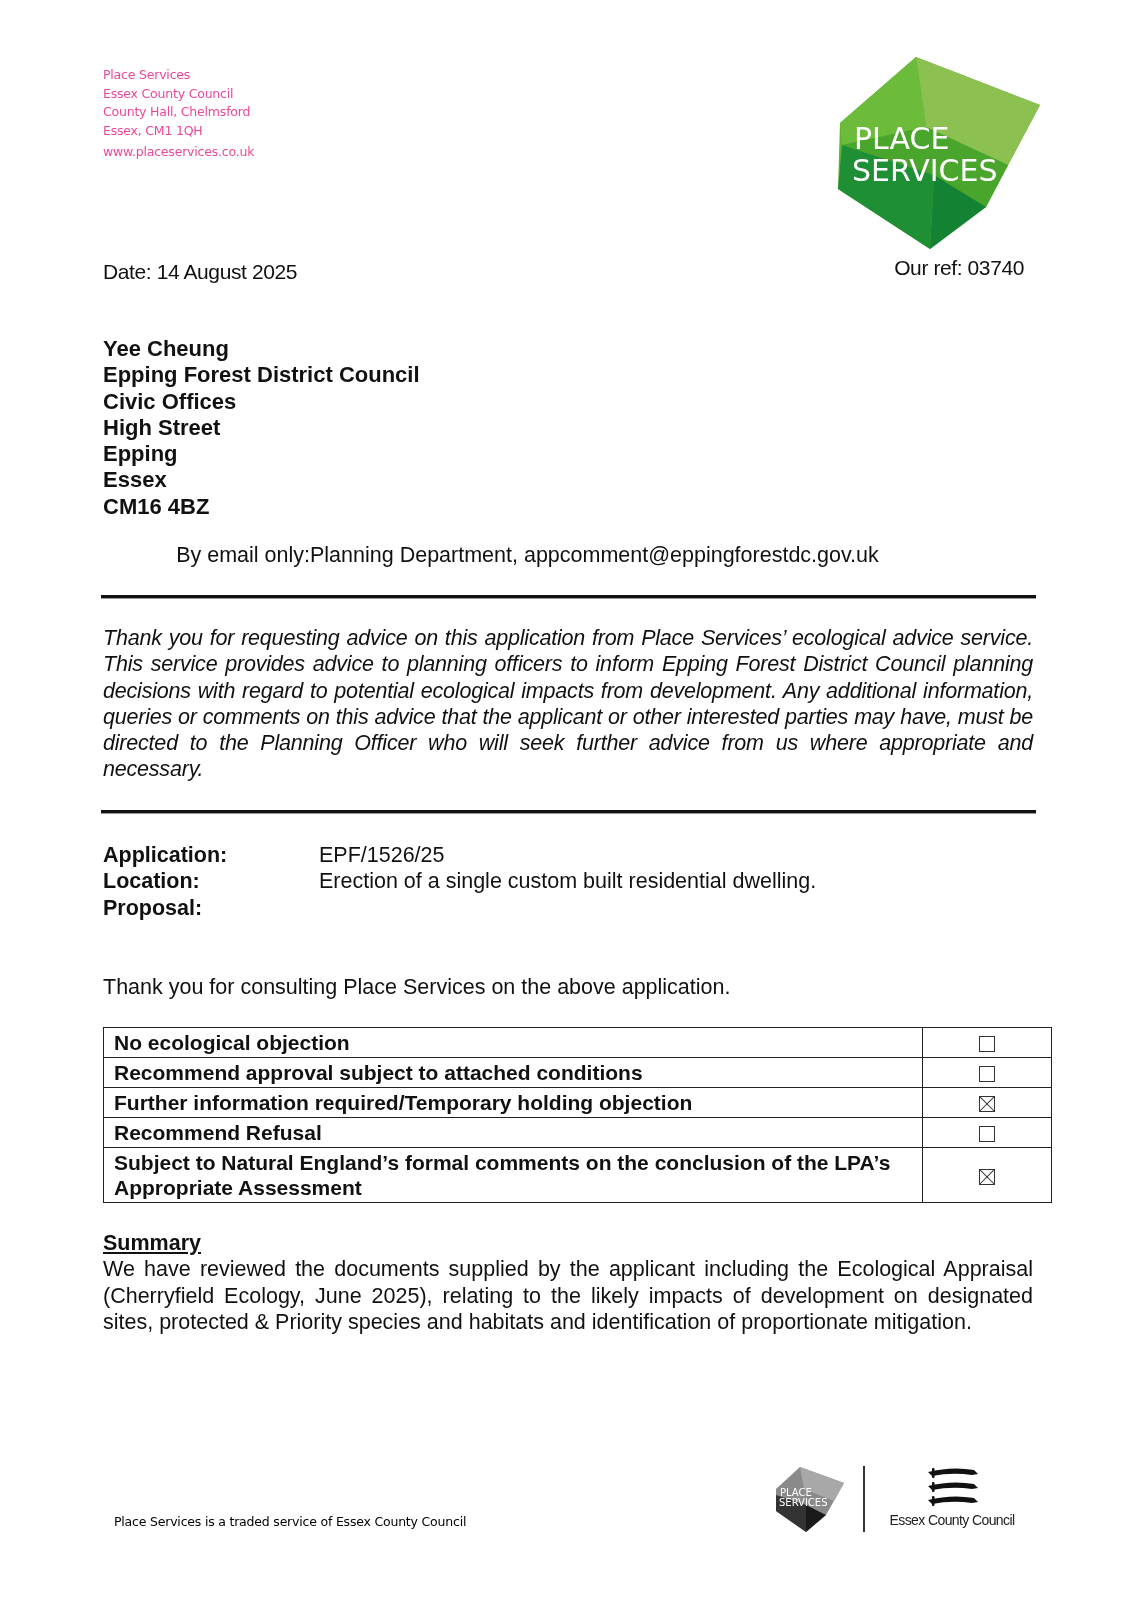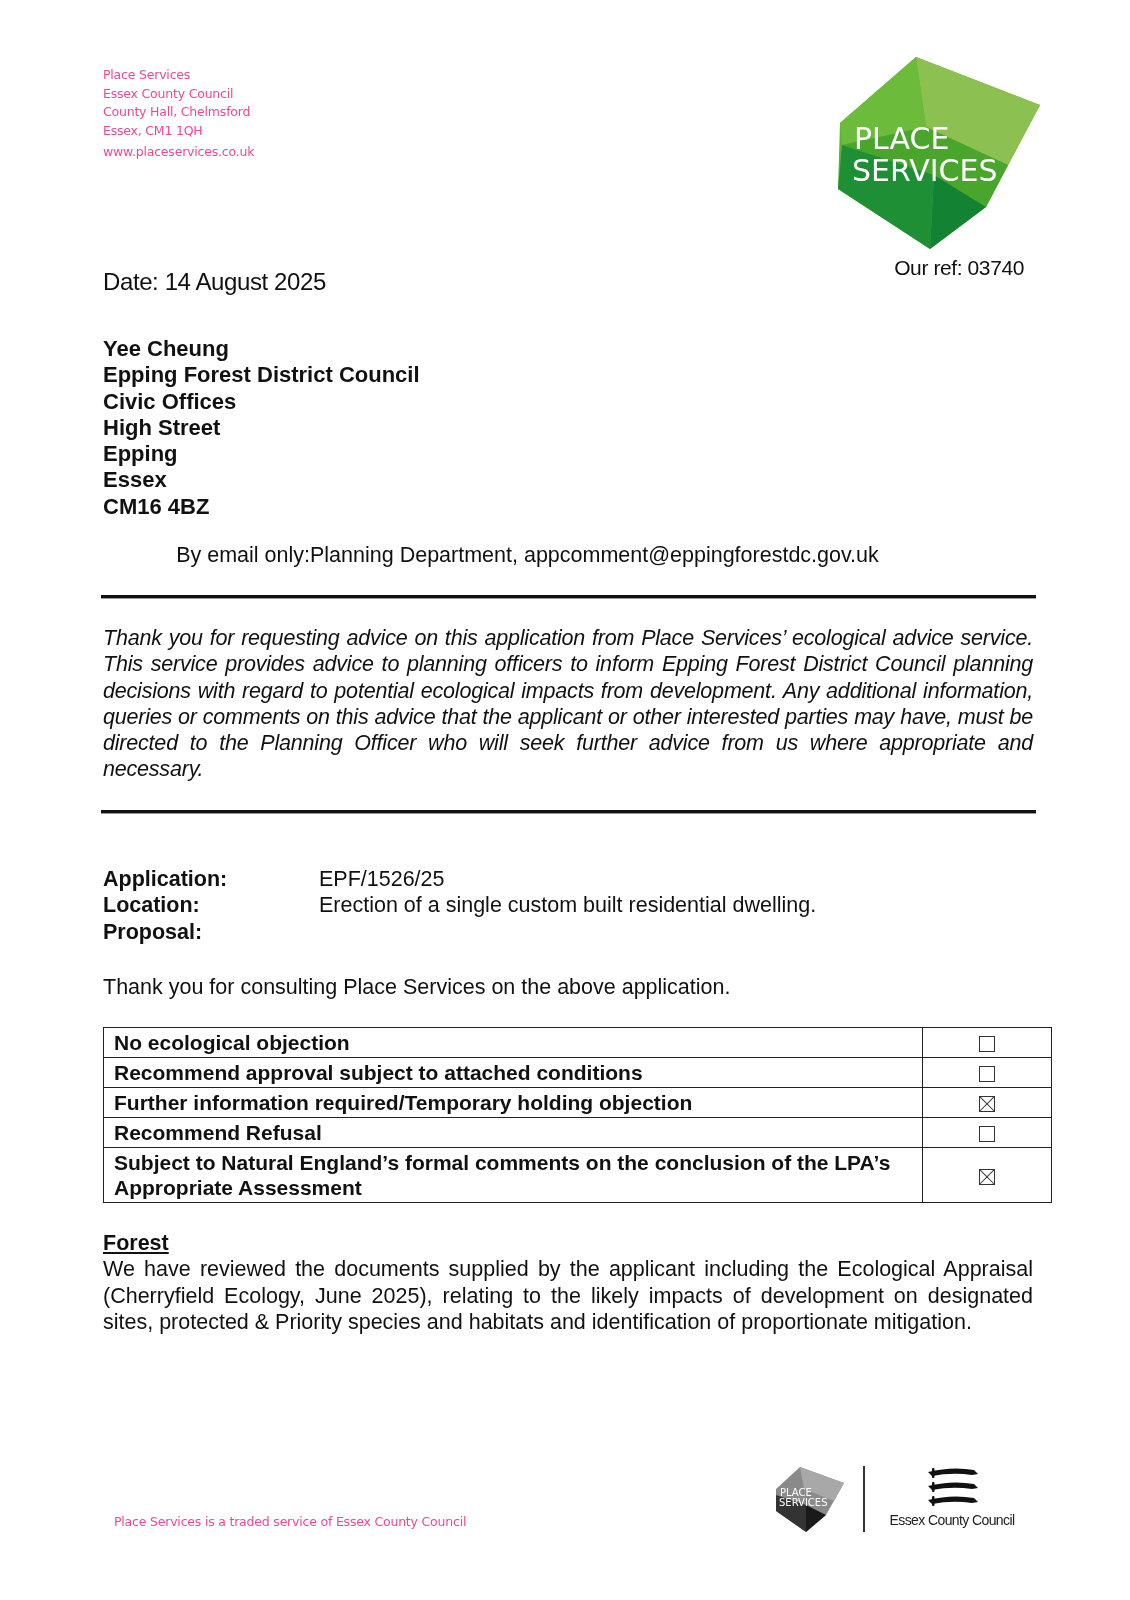--- a/index.html
+++ b/index.html
@@ -8,36 +8,36 @@
   .abs { position: absolute; }
 
   
   .sender { left: 103px; top: 66px; font-family: "DejaVu Sans", sans-serif; font-size: 12.5px;
             color: #ec4899; line-height: 18.5px; letter-spacing: -0.2px; }
   .sender .web { margin-top: 3px; display: block; }
 
   
   .logo-top { left: 838px; top: 57px; width: 202px; height: 192px; }
 
-  .date { left: 103px; top: 268px; font-size: 24px; letter-spacing: -0.4px; }
+  .date { left: 103px; top: 260px; font-size: 21px; letter-spacing: -0.4px; }
   .ref  { right: 106px; top: 256px; font-size: 21px; letter-spacing: -0.4px; }
 
   .recipient { left: 103px; top: 336px; font-size: 22px; line-height: 26.3px; font-weight: bold; }
 
   .email-row { left: 103px; top: 543px; font-size: 21.5px; }
   .email-row .lbl { display: inline-block; width: 207px; text-align: right; }
 
   .rule { left: 101px; width: 935px; height: 3px; background: #111; border-bottom: 1px solid #9a9a9a; }
   .rule1 { top: 595px; }
   .rule2 { top: 810px; }
 
   .intro { left: 103px; top: 625px; width: 930px; font-size: 21.5px; line-height: 26.3px;
            font-style: italic; text-align: justify; letter-spacing: -0.2px; }
 
-  .app-details { left: 103px; top: 842px; font-size: 21.5px; line-height: 26.3px; margin-top: 24px; }
+  .app-details { left: 103px; top: 842px; font-size: 21.5px; line-height: 26.3px; }
   .app-details .row { display: flex; }
   .app-details .k { width: 216px; font-weight: bold; }
 
   .thanks { left: 103px; top: 975px; font-size: 21.5px; }
 
   table.rec { position: absolute; left: 103px; top: 1027px; width: 949px; border-collapse: collapse;
               font-size: 21px; font-weight: bold; }
   table.rec td { border: 1.5px solid #222; padding: 2px 10px; line-height: 25px; }
   table.rec td.cb { width: 128px; text-align: center; font-weight: normal; padding: 0; }
   .checkbox { display: inline-block; width: 16px; height: 16px; border: 1.3px solid #333;
@@ -46,21 +46,21 @@
     content: ""; position: absolute; left: 50%; top: 50%; width: 20px; height: 1.2px;
     background: #333; transform-origin: center; }
   .checkbox.checked::before { transform: translate(-50%, -50%) rotate(45deg); }
   .checkbox.checked::after  { transform: translate(-50%, -50%) rotate(-45deg); }
 
   .summary { left: 103px; top: 1230px; width: 930px; font-size: 21.5px; line-height: 26.3px; }
   .summary h3 { margin: 0; font-size: 21.5px; text-decoration: underline; font-weight: bold; }
   .summary p { margin: 0; text-align: justify; }
 
   .footer-text { left: 114px; top: 1514px; font-family: "DejaVu Sans", sans-serif;
-                 font-size: 12.5px; color: #ec4899; letter-spacing: -0.2px; }
+                 font-size: 12.5px; color: #000000; letter-spacing: -0.2px; }
   .logo-foot-ps { left: 776px; top: 1467px; width: 68px; height: 65px; }
   .foot-divider { left: 863px; top: 1466px; width: 2px; height: 66px; background: #333; }
   .logo-ecc { left: 884px; top: 1464px; width: 136px; height: 70px; text-align: center; }
   .logo-ecc svg { display: block; margin: 0 auto; }
   .logo-ecc .ecc-name { font-size: 14px; color: #222; letter-spacing: -0.6px; margin-top: 2px; display: block; }
 </style>
 </head>
 <body>
 
 <div class="abs sender">
@@ -142,21 +142,21 @@
         <td class="cb"><span class="checkbox"></span></td>
       </tr>
       <tr>
         <td>Subject to Natural England’s formal comments on the conclusion of the LPA’s Appropriate Assessment</td>
         <td class="cb"><span class="checkbox checked"></span></td>
       </tr>
     </tbody>
 </table>
 
 <div class="abs summary">
-  <h3>Forest</h3>
+  <h3>Summary</h3>
   <p>We have reviewed the documents supplied by the applicant including the Ecological Appraisal (Cherryfield Ecology, June 2025), relating to the likely impacts of development on designated sites, protected &amp; Priority species and habitats and identification of proportionate mitigation.</p>
 </div>
 
 <div class="abs footer-text">Place Services is a traded service of Essex County Council</div>
 
 <div class="abs logo-foot-ps">
   <svg width="68" height="65" viewBox="0 0 68 65">
     <polygon points="24,0 68,16 50,48 30,65 0,44 0,22" fill="#8a8a8a"></polygon>
     <polygon points="24,0 68,16 58,34 28,22" fill="#a8a8a8"></polygon>
     <polygon points="0,28 30,38 30,65 0,44" fill="#333"></polygon>

